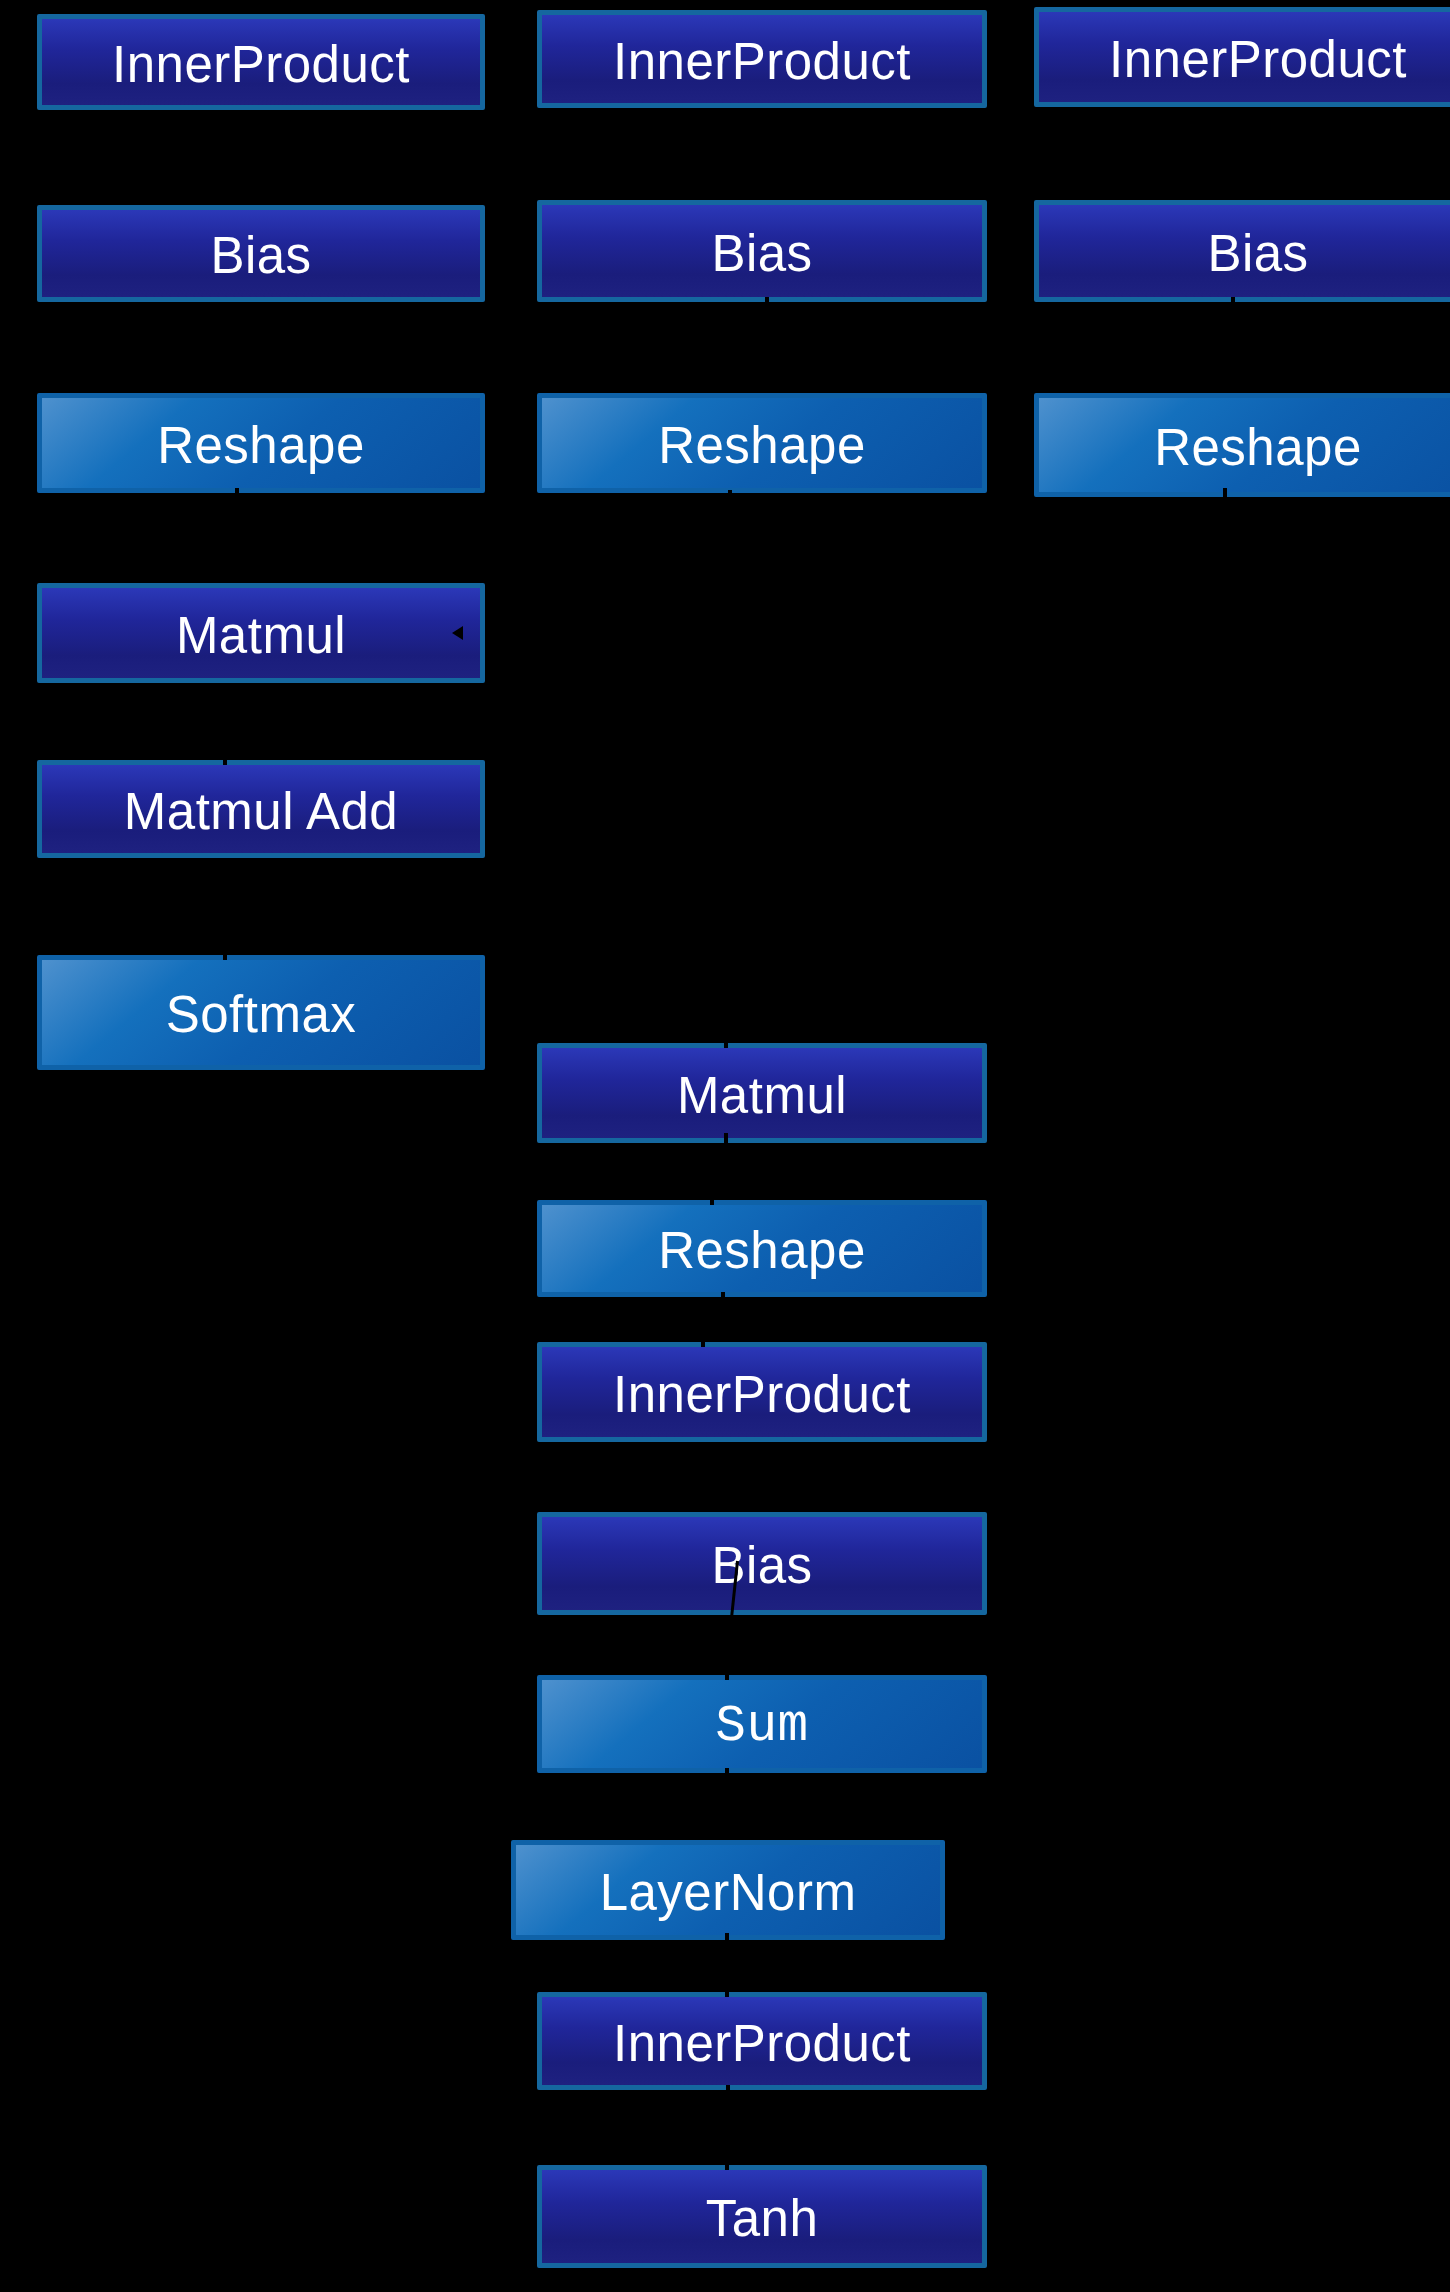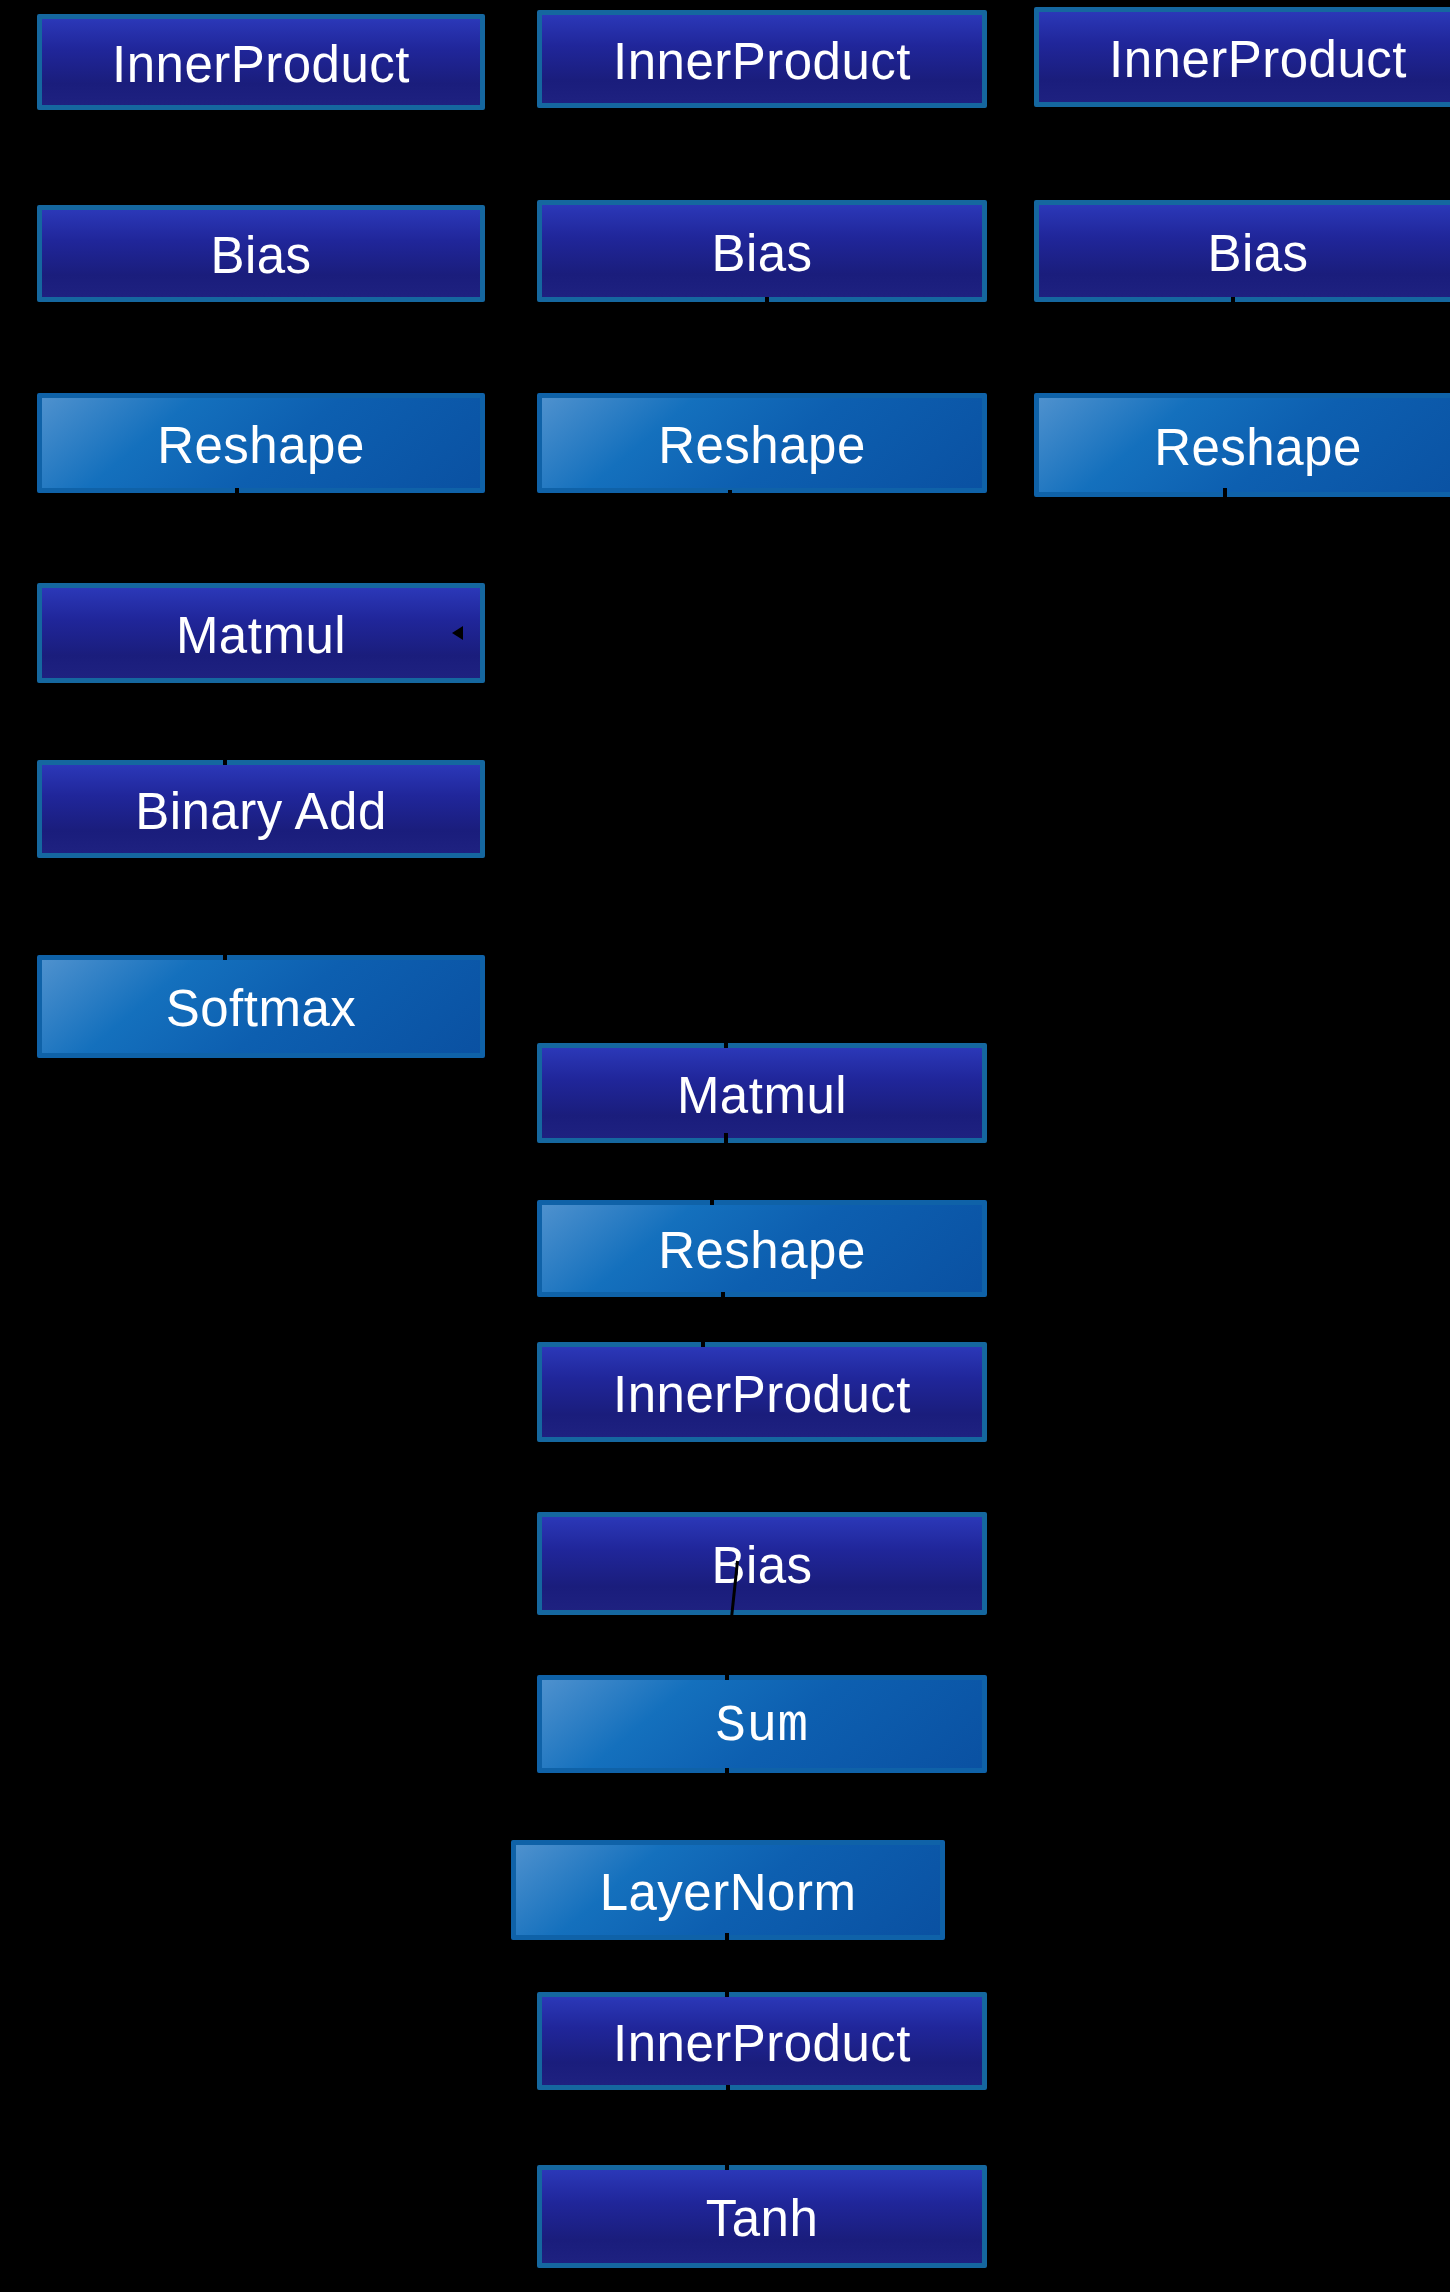--- a/index.html
+++ b/index.html
@@ -80,23 +80,23 @@
       <div class="node navy" style="left: 3px; top: 205px; width: 448px; height: 97px;">
         <span class="label">Bias</span>
       </div>
       <div class="node bright" style="left: 3px; top: 393px; width: 448px; height: 100px;">
         <span class="label">Reshape</span>
       </div>
       <div class="node navy" style="left: 3px; top: 583px; width: 448px; height: 100px;">
         <span class="label">Matmul</span>
       </div>
       <div class="node navy" style="left: 3px; top: 760px; width: 448px; height: 98px;">
-        <span class="label">Binary Add</span>
+        <span class="label">Matmul Add</span>
       </div>
-      <div class="node bright" style="left: 3px; top: 955px; width: 448px; height: 103px;">
+      <div class="node bright" style="left: 3px; top: 955px; width: 448px; height: 115px;">
         <span class="label">Softmax</span>
       </div>
     </div>
     <div>
       <div class="node navy" style="left: 503px; top: 10px; width: 450px; height: 98px;">
         <span class="label">InnerProduct</span>
       </div>
       <div class="node navy" style="left: 503px; top: 200px; width: 450px; height: 102px;">
         <span class="label">Bias</span>
       </div>

